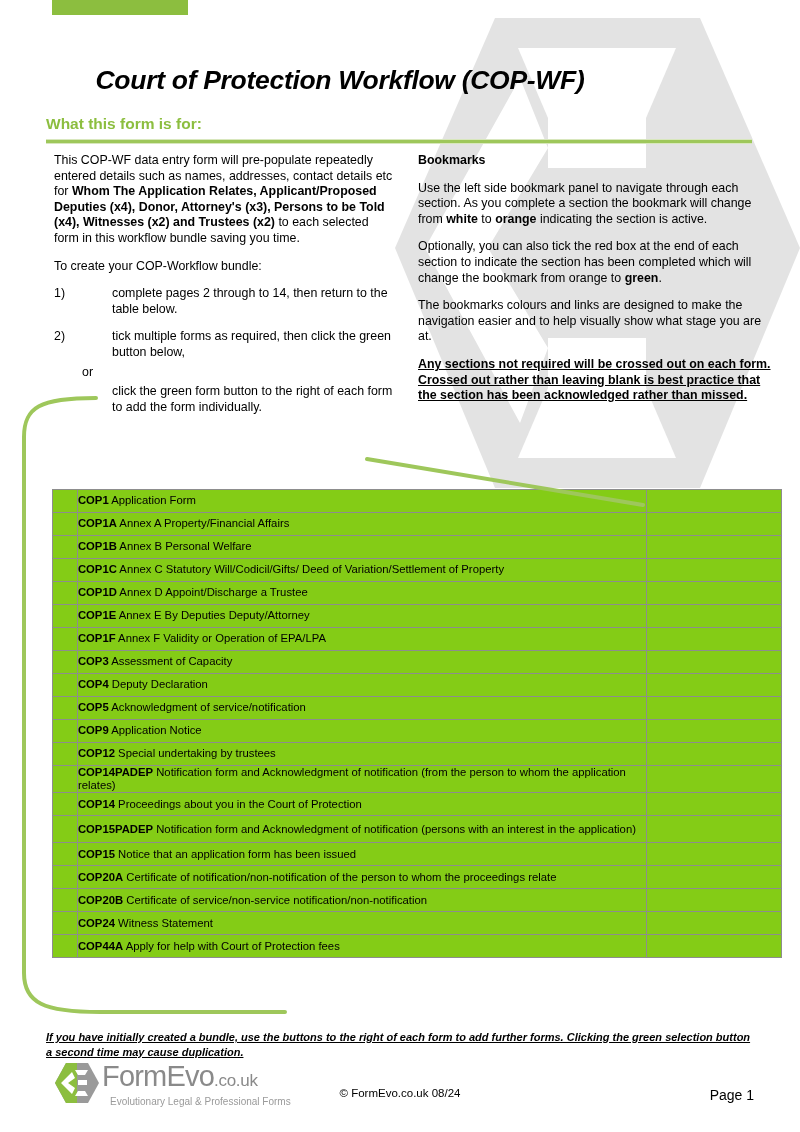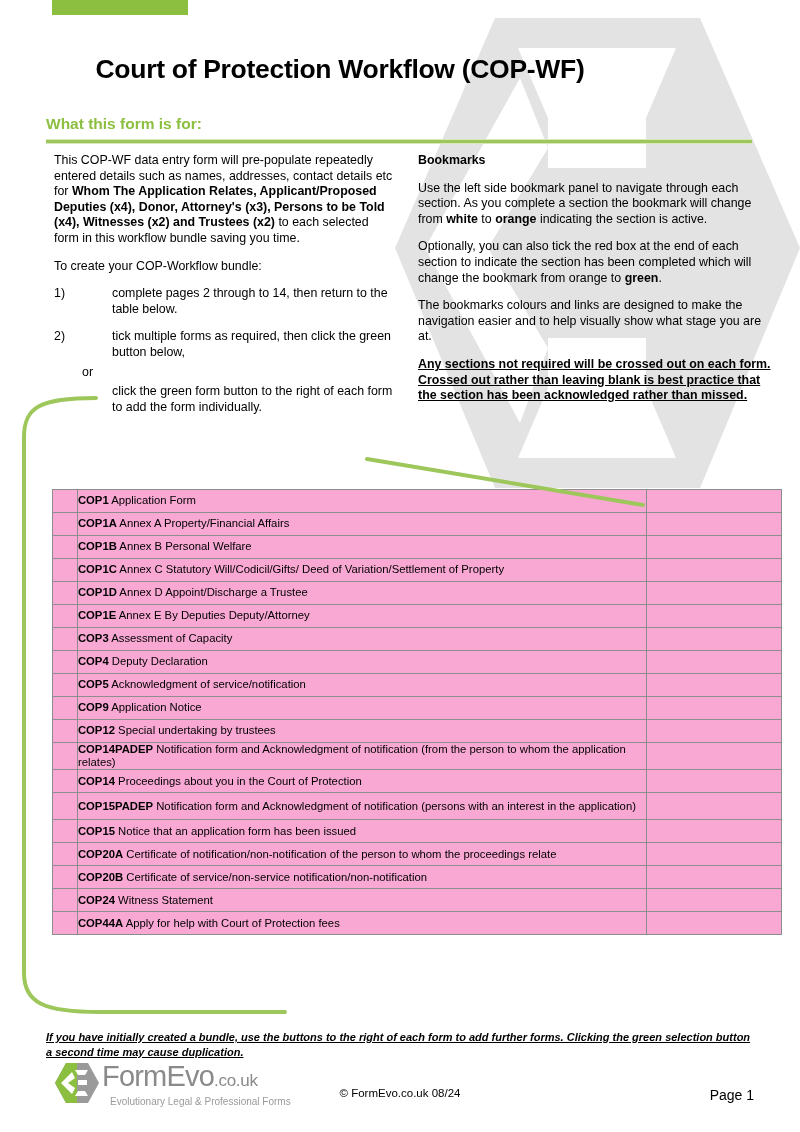--- a/index.html
+++ b/index.html
@@ -36,27 +36,28 @@
     width: 136px;
     height: 15px;
     background: #8cbe3f;
     z-index: 2;
   }
 
   
   #page-title {
     position: absolute;
     left: 0;
-    top: 54px;
+    top: 65px;
     width: 680px;
     text-align: center;
     font-size: 26.5px;
     font-weight: bold;
     letter-spacing: -0.3px;
     z-index: 3;
+    font-style: italic;
   }
 
   
   #section-heading {
     position: absolute;
     left: 46px;
     top: 115px;
     font-size: 15.5px;
     font-weight: bold;
     color: #8cbe3f;
@@ -136,21 +137,21 @@
     top: 489px;
     width: 730px;
     border-collapse: collapse;
     z-index: 3;
     background: transparent;
   }
   #forms-table td {
     border: 1px solid #8d8d8d;
     padding: 0;
     vertical-align: middle;
-    background: #f9a8d4;
+    background: #84cc16;
   }
   td.c-check {
     width: 24px;
   }
   td.c-label {
     width: 570px;
     padding: 3px 4px 4px 6px;
     font-size: 11.3px;
     line-height: 13.2px;
   }
@@ -315,20 +316,25 @@
         <td class="c-button"></td>
       </tr>
       <tr class="rowh1">
         <td class="c-check"></td>
         <td class="c-label"><span class="code">COP1D</span><span> Annex D Appoint/Discharge a Trustee</span></td>
         <td class="c-button"></td>
       </tr>
       <tr class="rowh1">
         <td class="c-check"></td>
         <td class="c-label"><span class="code">COP1E</span><span> Annex E By Deputies Deputy/Attorney</span></td>
+        <td class="c-button"></td>
+      </tr>
+      <tr class="rowh1">
+        <td class="c-check"></td>
+        <td class="c-label"><span class="code">COP1F</span><span> Annex F Validity or Operation of EPA/LPA</span></td>
         <td class="c-button"></td>
       </tr>
       <tr class="rowh1">
         <td class="c-check"></td>
         <td class="c-label"><span class="code">COP3</span><span> Assessment of Capacity</span></td>
         <td class="c-button"></td>
       </tr>
       <tr class="rowh1">
         <td class="c-check"></td>
         <td class="c-label"><span class="code">COP4</span><span> Deputy Declaration</span></td>

